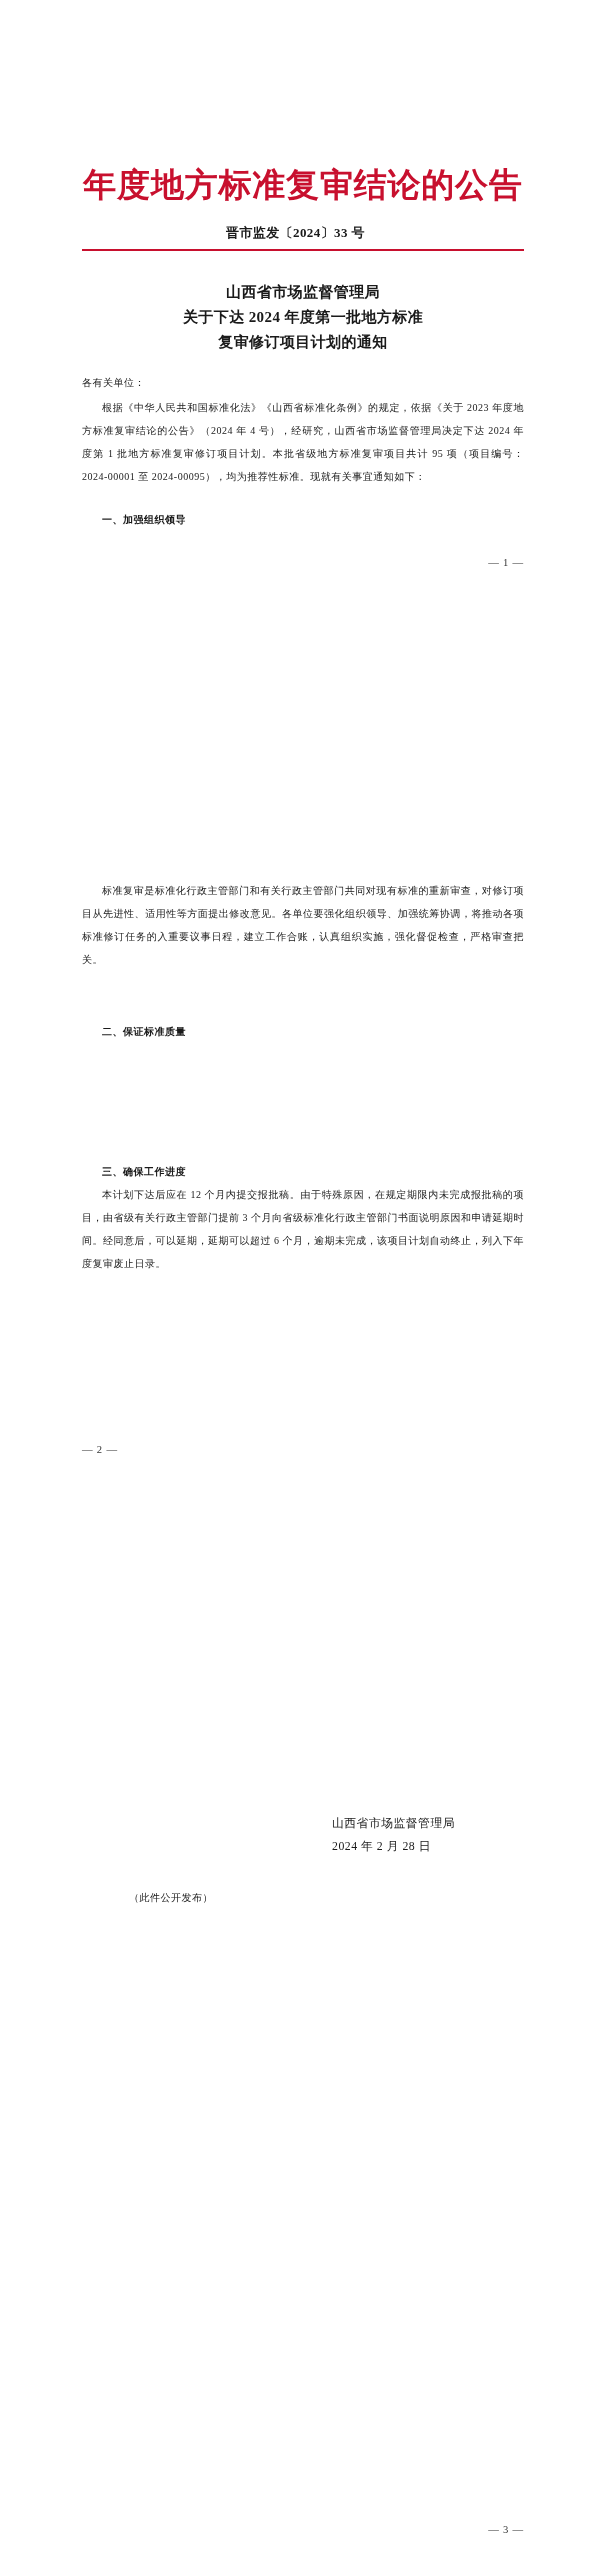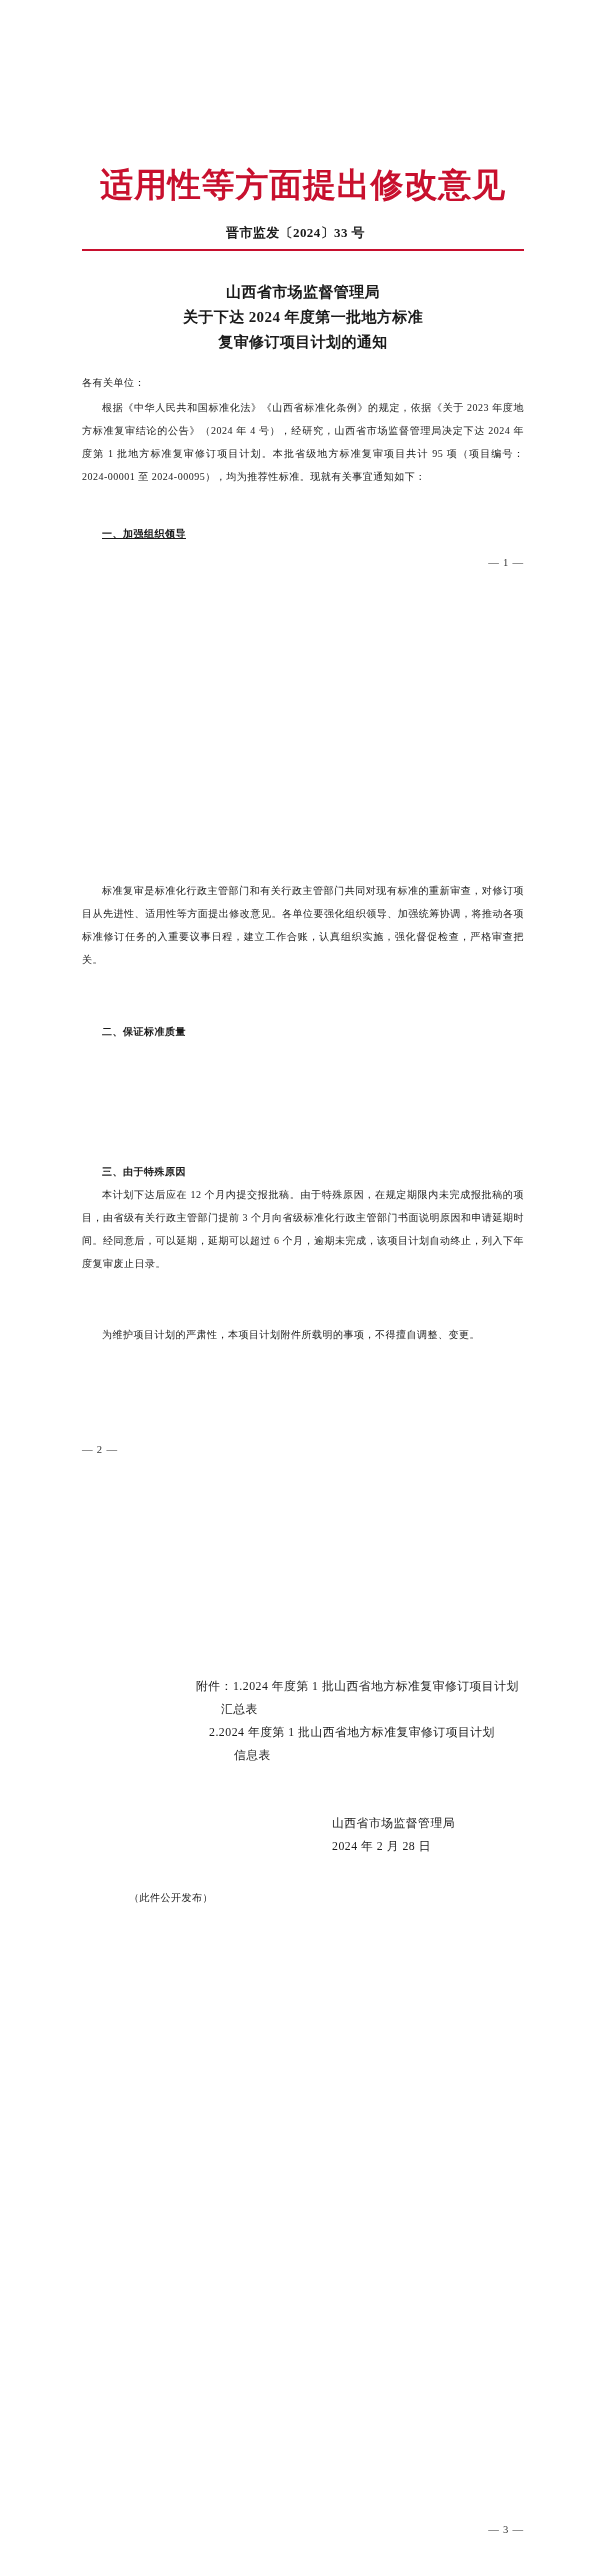--- a/index.html
+++ b/index.html
@@ -123,73 +123,64 @@
     font-size: 10px;
     letter-spacing: 0.5px;
   }
 </style>
 </head>
 <body>
 
 <div class="page">
 
   <div class="masthead">
-    <div class="masthead-title">适用性等方面提出修改意见</div>
+    <div class="masthead-title">年度地方标准复审结论的公告</div>
   </div>
 
   <div class="docnum">晋市监发〔2024〕33 号</div>
   <div class="redline"></div>
 
   <div class="doc-title">
     <div>山西省市场监督管理局</div>
     <div>关于下达 2024 年度第一批地方标准</div>
     <div>复审修订项目计划的通知</div>
   </div>
 
   <div class="body-block" style="top:371px;">
     <p class="p">各有关单位：</p>
   </div>
 
   <div class="body-block" style="top:396px;">
     <p class="p indent">根据《中华人民共和国标准化法》《山西省标准化条例》的规定，依据《关于 2023 年度地方标准复审结论的公告》（2024 年 4 号），经研究，山西省市场监督管理局决定下达 2024 年度第 1 批地方标准复审修订项目计划。本批省级地方标准复审项目共计 95 项（项目编号：2024-00001 至 2024-00095），均为推荐性标准。现就有关事宜通知如下：</p>
   </div>
 
-  <div class="body-block" style="top:522px;text-decoration:underline;">
+  <div class="body-block" style="top:508px;">
     <p class="p section-head">一、加强组织领导</p>
   </div>
 
   <div class="pagenum" style="top:557px; right:82px;">— 1 —</div>
 
   <div class="body-block" style="top:1020px;">
     <p class="p section-head">二、保证标准质量</p>
   </div>
 
   <div class="body-block" style="top:879px;">
     <p class="p indent">标准复审是标准化行政主管部门和有关行政主管部门共同对现有标准的重新审查，对修订项目从先进性、适用性等方面提出修改意见。各单位要强化组织领导、加强统筹协调，将推动各项标准修订任务的入重要议事日程，建立工作合账，认真组织实施，强化督促检查，严格审查把关。</p>
   </div>
 
   <div class="body-block" style="top:1160px;">
-    <p class="p section-head">三、由于特殊原因</p>
+    <p class="p section-head">三、确保工作进度</p>
   </div>
   <div class="body-block" style="top:1183px;">
     <p class="p indent">本计划下达后应在 12 个月内提交报批稿。由于特殊原因，在规定期限内未完成报批稿的项目，由省级有关行政主管部门提前 3 个月向省级标准化行政主管部门书面说明原因和申请延期时间。经同意后，可以延期，延期可以超过 6 个月，逾期未完成，该项目计划自动终止，列入下年度复审废止日录。</p>
   </div>
 
-  <div class="body-block" style="top:1323px;">
-    <p class="p indent">为维护项目计划的严肃性，本项目计划附件所载明的事项，不得擅自调整、变更。</p>
-  </div>
 
   <div class="pagenum" style="top:1444px; left:82px;">— 2 —</div>
 
-  <div class="attach" style="top:1675px;">
-    <div class="l1">附件：1.2024 年度第 1 批山西省地方标准复审修订项目计划</div>
-    <div class="l2">汇总表</div>
-    <div class="l3">2.2024 年度第 1 批山西省地方标准复审修订项目计划</div>
-    <div class="l4">信息表</div>
-  </div>
 
   <div class="sign-block" style="top:1812px;">
     <div class="right-sign">山西省市场监督管理局</div>
     <div class="right-sign">2024 年 2 月 28 日</div>
   </div>
 
   <div class="note" style="top:1891px;">（此件公开发布）</div>
 
   <div class="pagenum" style="top:2524px; right:82px;">— 3 —</div>
 

